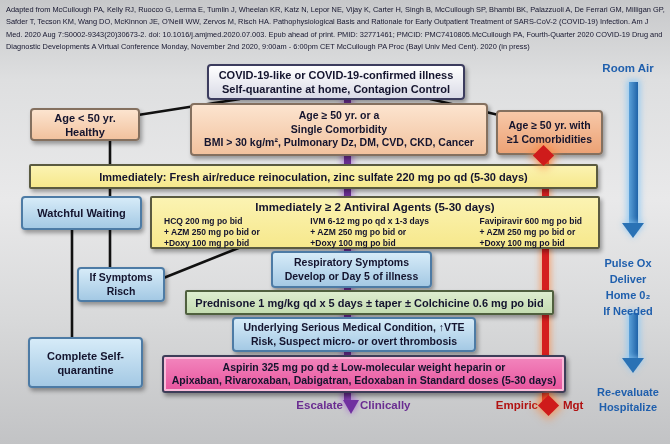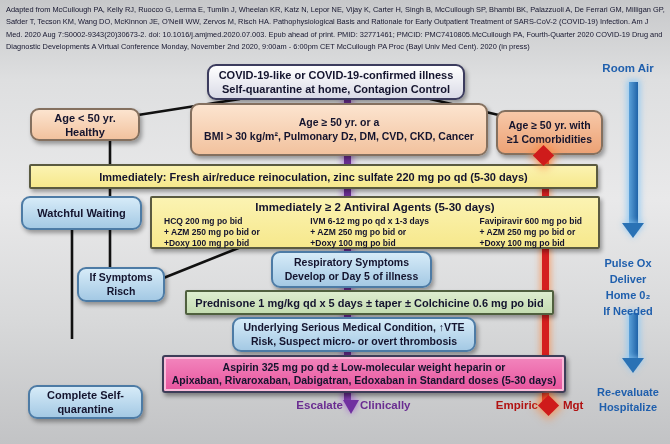--- a/index.html
+++ b/index.html
@@ -11,21 +11,21 @@
   .citation{
     position:absolute;left:6px;top:4px;width:660px;
     font-size:7.4px;line-height:12.3px;color:#15152e;font-weight:500;
   }
   .box,.bar{
     position:absolute;box-sizing:border-box;z-index:2;
     display:flex;flex-direction:column;align-items:center;justify-content:center;
     text-align:center;font-weight:bold;color:#14142e;
     box-shadow:2px 3px 4px rgba(0,0,0,.35);
   }
-  .box{border-radius:9px;border:2px solid #55556a;}
+  .box{border-radius:4px;border:2px solid #55556a;}
   .bar{border-radius:2px;border:2px solid #5a5a40;}
   .white{background:linear-gradient(#ffffff,#d9dae6);border-color:#3c3c5e;font-size:11px;line-height:14.5px;}
   .peach{background:linear-gradient(#fce4cf,#f2c29e);border-color:#84705f;}
   .orange{background:linear-gradient(#f7c8a8,#eca275);border-color:#84705f;}
   .yellow{background:linear-gradient(#fbf3b2,#f6e88c);}
   .blue{background:linear-gradient(#d6ebf8,#a4c9e4);border-color:#4d7ba5;}
   .green{background:linear-gradient(#ddedcf,#c4dcb1);border-color:#50603f;}
   .pinkbox{background:linear-gradient(#f286bd,#e8549e);border:2px solid #3d3d58;box-shadow:inset 0 0 0 2px #f8bcd9,2px 3px 4px rgba(0,0,0,.4);border-radius:3px;}
   .fs11{font-size:11px;line-height:14px;}
   .fs105{font-size:10.5px;line-height:13.5px;}
@@ -68,20 +68,21 @@
     <span>COVID-19-like or COVID-19-confirmed illness</span>
     <span>Self-quarantine at home, Contagion Control</span>
   </div>
 
   <div class="box peach fs11" style="left:30px;top:108px;width:110px;height:33px;">
     <span>Age &lt; 50 yr.</span>
     <span>Healthy</span>
   </div>
   <div class="box peach fs105" style="left:190px;top:103px;width:298px;height:53px;">
     <span>Age ≥ 50 yr. or a</span>
+    <span>Single Comorbidity</span>
     <span>BMI &gt; 30 kg/m², Pulmonary Dz, DM, CVD, CKD, Cancer</span>
   </div>
   <div class="box orange fs105" style="left:496px;top:110px;width:107px;height:45px;">
     <span>Age ≥ 50 yr. with</span>
     <span>≥1 Comorbidities</span>
   </div>
 
   <div class="bar yellow fs11" style="left:29px;top:164px;width:569px;height:25px;">
     <span>Immediately:  Fresh air/reduce reinoculation, zinc sulfate 220 mg po qd (5-30 days)</span>
   </div>
@@ -123,21 +124,21 @@
 
   <div class="bar green fs11" style="left:185px;top:290px;width:369px;height:25px;">
     <span>Prednisone 1 mg/kg qd x 5 days ± taper ± Colchicine 0.6 mg po bid</span>
   </div>
 
   <div class="box blue fs105" style="left:232px;top:317px;width:244px;height:35px;">
     <span>Underlying Serious Medical Condition, ↑VTE</span>
     <span>Risk, Suspect micro- or overt thrombosis</span>
   </div>
 
-  <div class="box blue fs11" style="left:28px;top:337px;width:115px;height:34px;margin-top:48px;">
+  <div class="box blue fs11" style="left:28px;top:337px;width:115px;height:51px;">
     <span>Complete Self-</span>
     <span>quarantine</span>
   </div>
 
   <div class="bar pinkbox fs105" style="left:162px;top:355px;width:404px;height:38px;">
     <span>Aspirin 325 mg po qd ± Low-molecular weight heparin or</span>
     <span>Apixaban, Rivaroxaban, Dabigatran, Edoxaban in Standard doses (5-30 days)</span>
   </div>
 
   <div class="flabel purple-t" style="left:255px;top:399px;width:88px;text-align:right;">Escalate</div>

